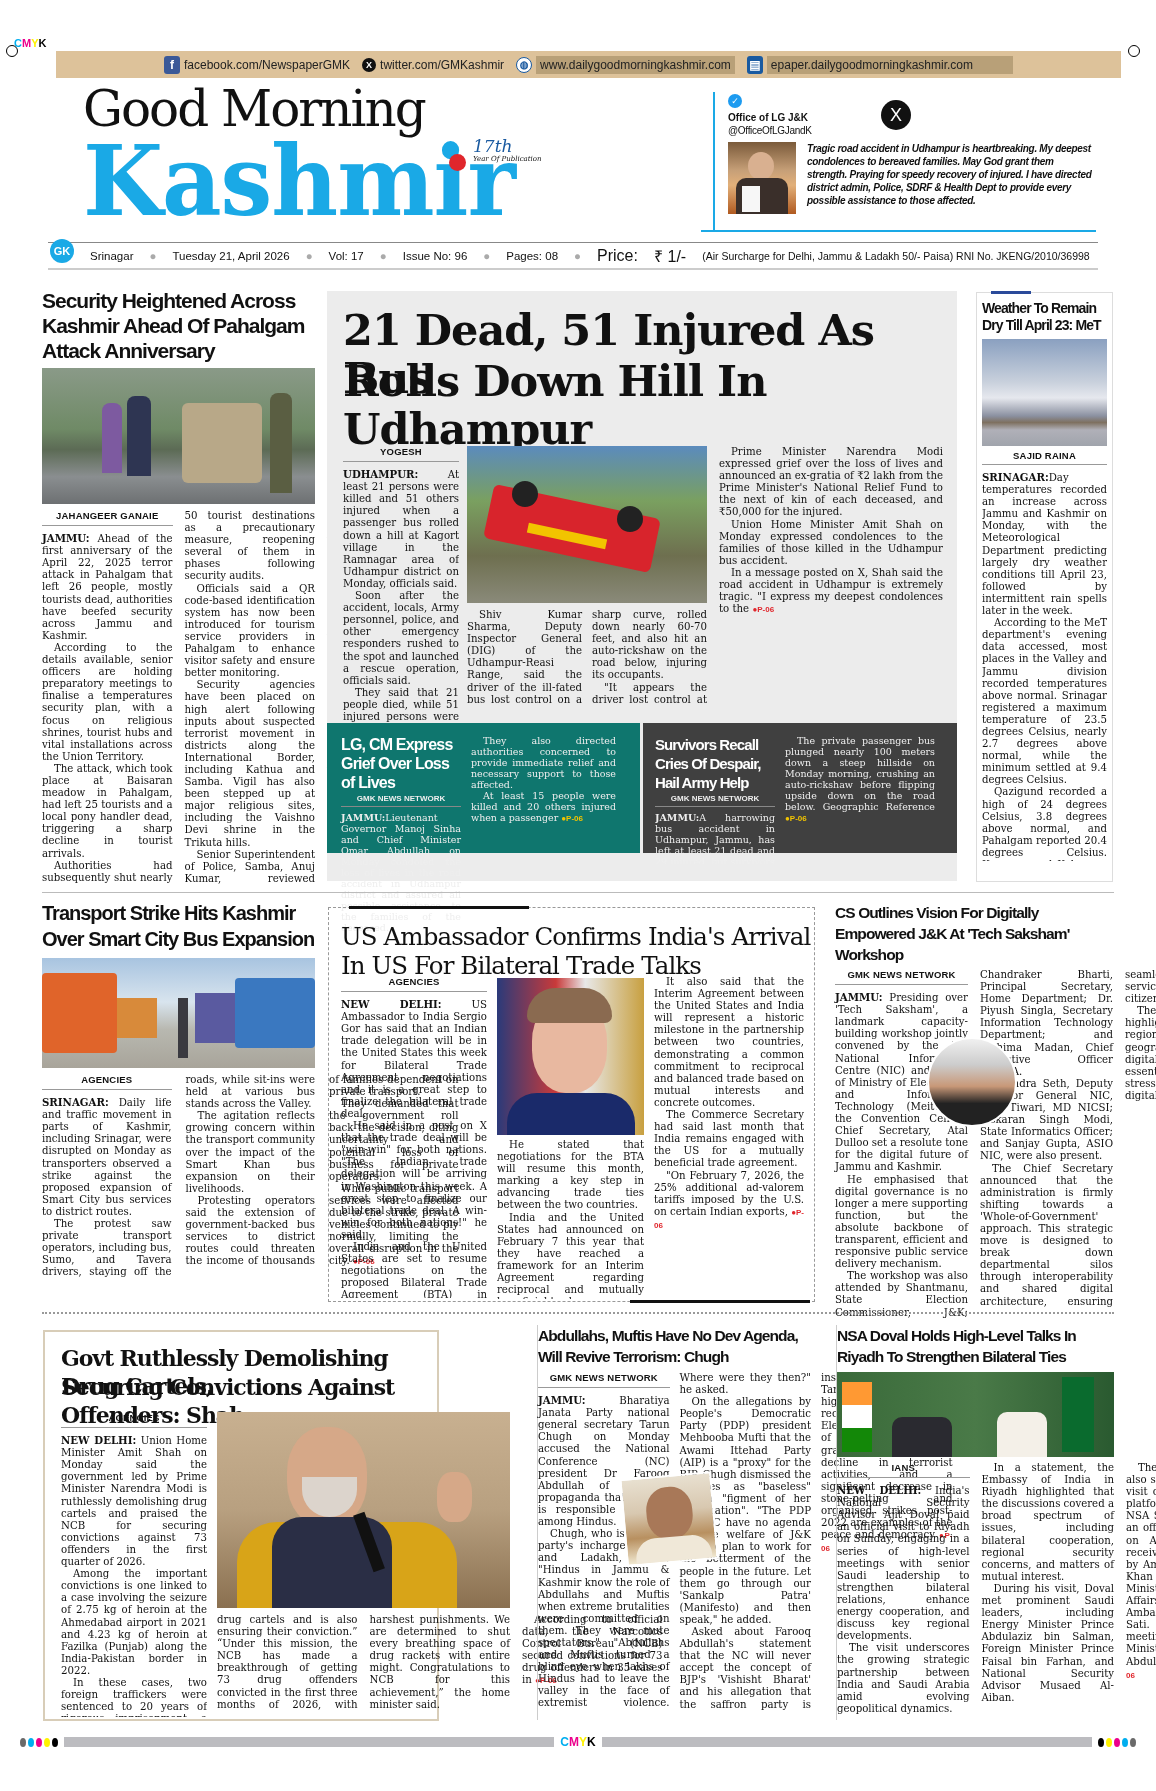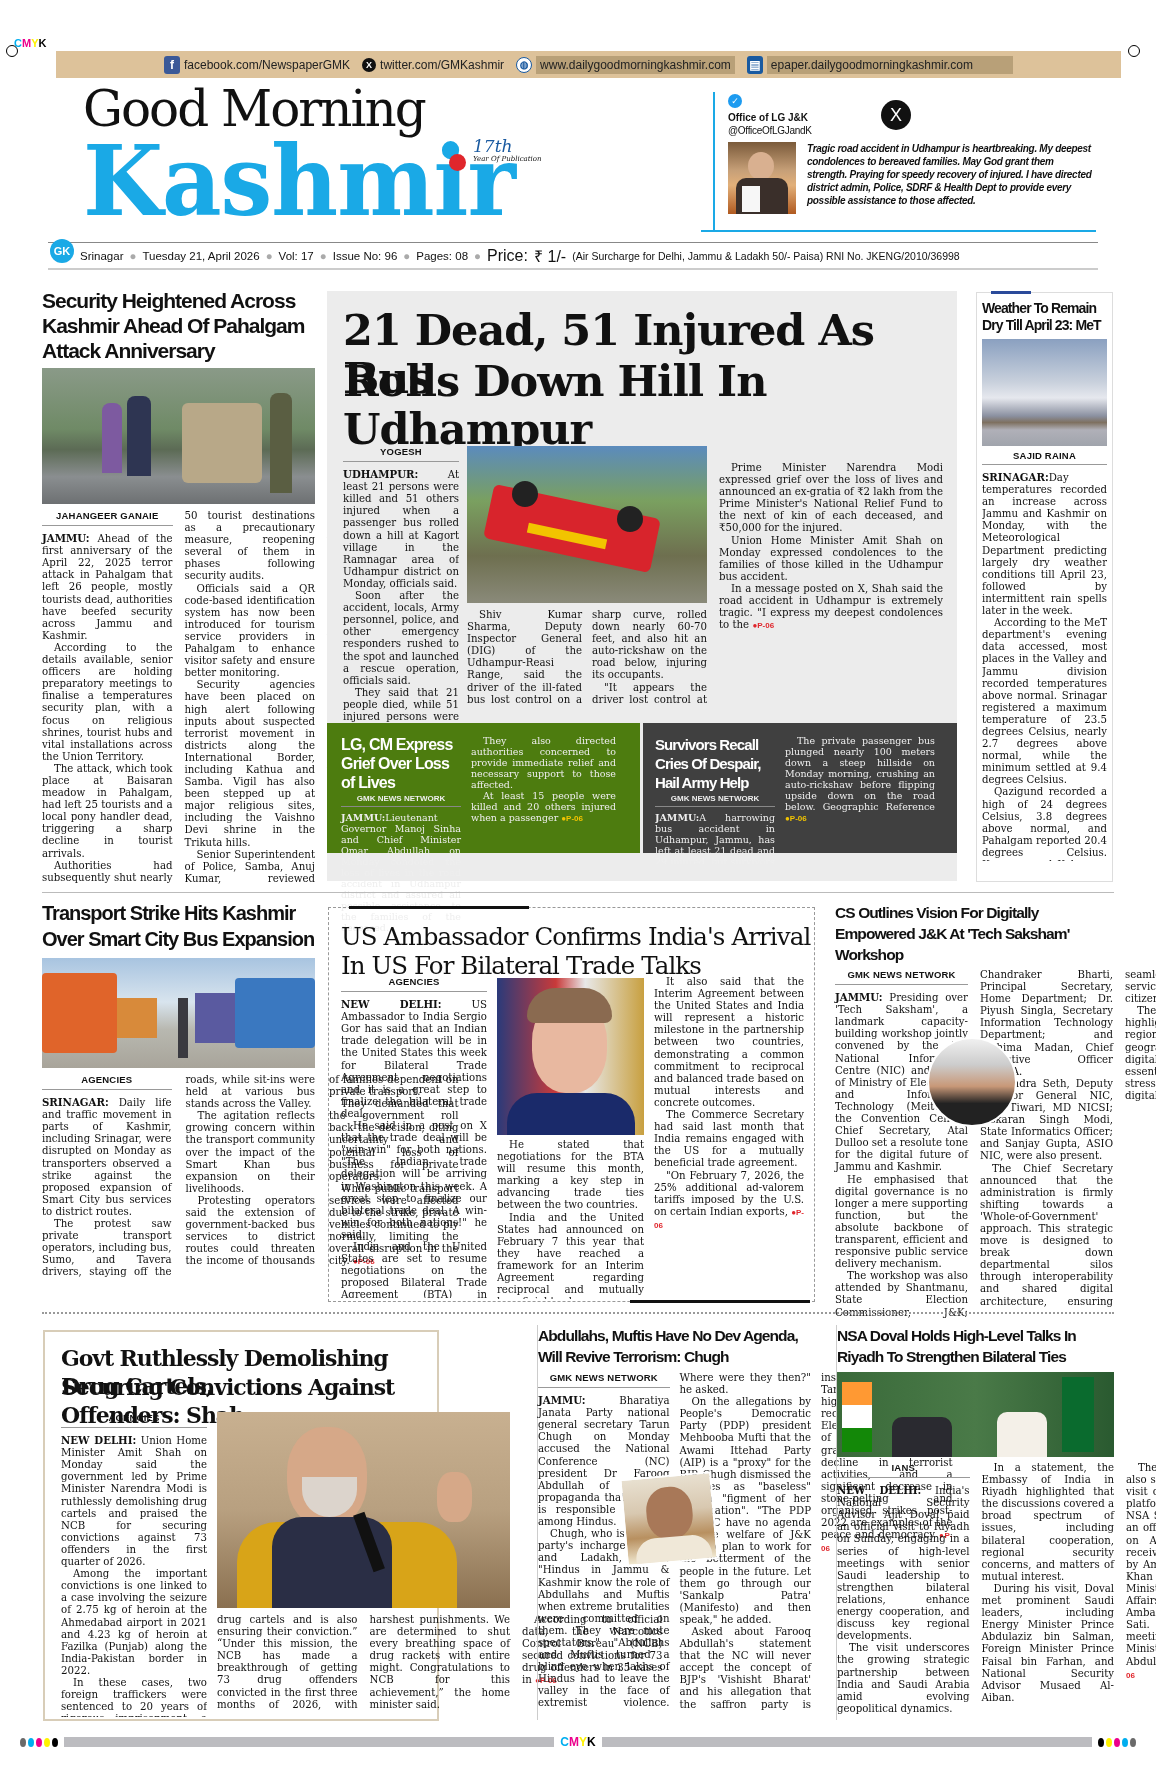--- a/index.html
+++ b/index.html
@@ -69,21 +69,21 @@
   <div style="position:absolute;left:13px;top:20px;font-family:'Liberation Sans',sans-serif;font-weight:bold;font-size:10px">Office of LG J&amp;K</div>
   <div style="position:absolute;left:13px;top:33px;font-family:'Liberation Sans',sans-serif;font-size:10px;letter-spacing:-0.3px">@OfficeOfLGJandK</div>
   <div class="photo" style="position:absolute;left:13px;top:50px;width:68px;height:72px;background:linear-gradient(180deg,#7a5a3a 0%,#c7a078 40%,#e2b07a 60%,#b05a20 100%);">
     <div style="position:absolute;left:20px;top:10px;width:26px;height:28px;background:#d9b090;border-radius:50%"></div>
     <div style="position:absolute;left:8px;top:36px;width:52px;height:40px;background:#3a2f2a;border-radius:10px 10px 0 0"></div>
     <div style="position:absolute;left:14px;top:44px;width:18px;height:26px;background:#f7f7f7"></div>
   </div>
   <div style="position:absolute;left:92px;top:50px;width:285px;font-family:'Liberation Sans',sans-serif;font-style:italic;font-weight:bold;font-size:10px;line-height:13px;letter-spacing:-0.3px">Tragic road accident in Udhampur is heartbreaking. My deepest condolences to bereaved families. May God grant them strength. Praying for speedy recovery of injured. I have directed district admin, Police, SDRF &amp; Health Dept to provide every possible assistance to those affected.</div>
 </div>
 
-<div class="abs" style="left:48px;top:242px;width:1050px;height:28px;border-top:1px solid #888;border-bottom:2px solid #ccc;display:flex;align-items:center;gap:6px;font-family:'Liberation Sans',sans-serif;font-size:11.5px;color:#111;">
+<div class="abs" style="left:48px;top:242px;width:1050px;height:28px;border-top:1px solid #888;border-bottom:2px solid #ccc;display:flex;align-items:center;gap:16px;font-family:'Liberation Sans',sans-serif;font-size:11.5px;color:#111;">
   <div style="width:24px;height:24px;border-radius:50%;background:#1aa9e6;color:#fff;font-weight:bold;font-size:11px;text-align:center;line-height:24px;margin-left:2px;margin-top:-10px">GK</div>
   <span>Srinagar</span>
     <span style="color:#aaa">●</span>
   <span>Tuesday 21, April 2026</span>
     <span style="color:#aaa">●</span>
   <span>Vol: 17</span>
     <span style="color:#aaa">●</span>
   <span>Issue No: 96</span>
     <span style="color:#aaa">●</span>
   <span>Pages: 08</span>
@@ -133,27 +133,27 @@
     <p>They said that 21 people died, while 51 injured persons were evacuated to hospitals.</p>
     <p>A case has been registered under the relevant sections of law and further investigation is underway, the official added.</p>
   </div>
 
   <div class="body-text cols2" style="position:absolute;left:140px;top:318px;width:240px;height:106px;overflow:hidden;column-gap:10px">
     <p>Shiv Kumar Sharma, Deputy Inspector General (DIG) of the Udhampur-Reasi Range, said the driver of the ill-fated bus lost control on a sharp curve, rolled down nearly 60-70 feet, and also hit an auto-rickshaw on the road below, injuring its occupants.</p>
     <p>"It appears the driver lost control at a sharp turn near Kagort village. The bus was travelling from Ramnagar to Udhampur," he said.</p>
 
   </div>
 
-  <div class="body-text" style="position:absolute;left:392px;top:171px;width:224px;height:270px;overflow:hidden">
+  <div class="body-text" style="position:absolute;left:392px;top:155px;width:224px;height:270px;overflow:hidden">
     <p>Prime Minister Narendra Modi expressed grief over the loss of lives and announced an ex-gratia of ₹2 lakh from the Prime Minister's National Relief Fund to the next of kin of each deceased, and ₹50,000 for the injured.</p>
     <p>Union Home Minister Amit Shah on Monday expressed condolences to the families of those killed in the Udhampur bus accident.</p>
     <p><span>In a message posted on X, Shah said the road accident in Udhampur is extremely tragic. "I express my deepest condolences to the</span> <span class="cont">●P-06</span></p>
   </div>
 
-  <div style="position:absolute;left:0;top:432px;width:313px;height:130px;background:#4d7c0f;color:#eee;padding:12px 10px 0 14px;display:flex;gap:10px">
+  <div style="position:absolute;left:0;top:432px;width:313px;height:130px;background:#0f766e;color:#eee;padding:12px 10px 0 14px;display:flex;gap:10px">
     <div style="width:120px">
       <div class="hd-sans" style="font-size:16px;line-height:19px;color:#fff;letter-spacing:-0.8px">LG, CM Express Grief Over Loss of Lives</div>
       <div style="font-family:'Liberation Sans',sans-serif;font-weight:bold;font-size:8px;text-align:center;border-bottom:1px solid #888;padding:2px 0 3px;margin-bottom:5px">GMK NEWS NETWORK</div>
       <div class="body-text" style="color:#eee;font-size:9.5px;line-height:11px"><b>JAMMU:</b><span>Lieutenant Governor Manoj Sinha and Chief Minister Omar Abdullah on Monday condoled the loss of lives in the road accident in Udhampur district and assured all possible assistance to the families of the deceased.</span></div>
     </div>
     <div class="body-text" style="width:145px;color:#eee;font-size:9.5px;line-height:11px;height:110px;overflow:hidden">
       <p>They also directed authorities concerned to provide immediate relief and necessary support to those affected.</p>
       <p><span>At least 15 people were killed and 20 others injured when a passenger</span> <span class="cont" style="color:#f2c400">●P-06</span></p>
     </div>
   </div>

